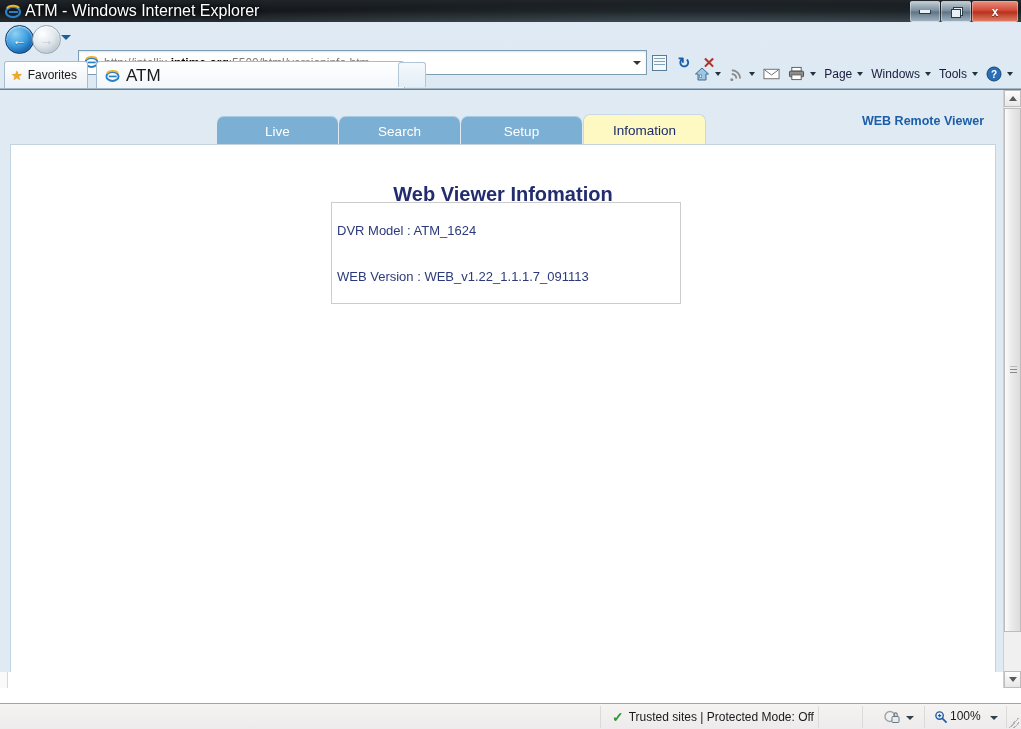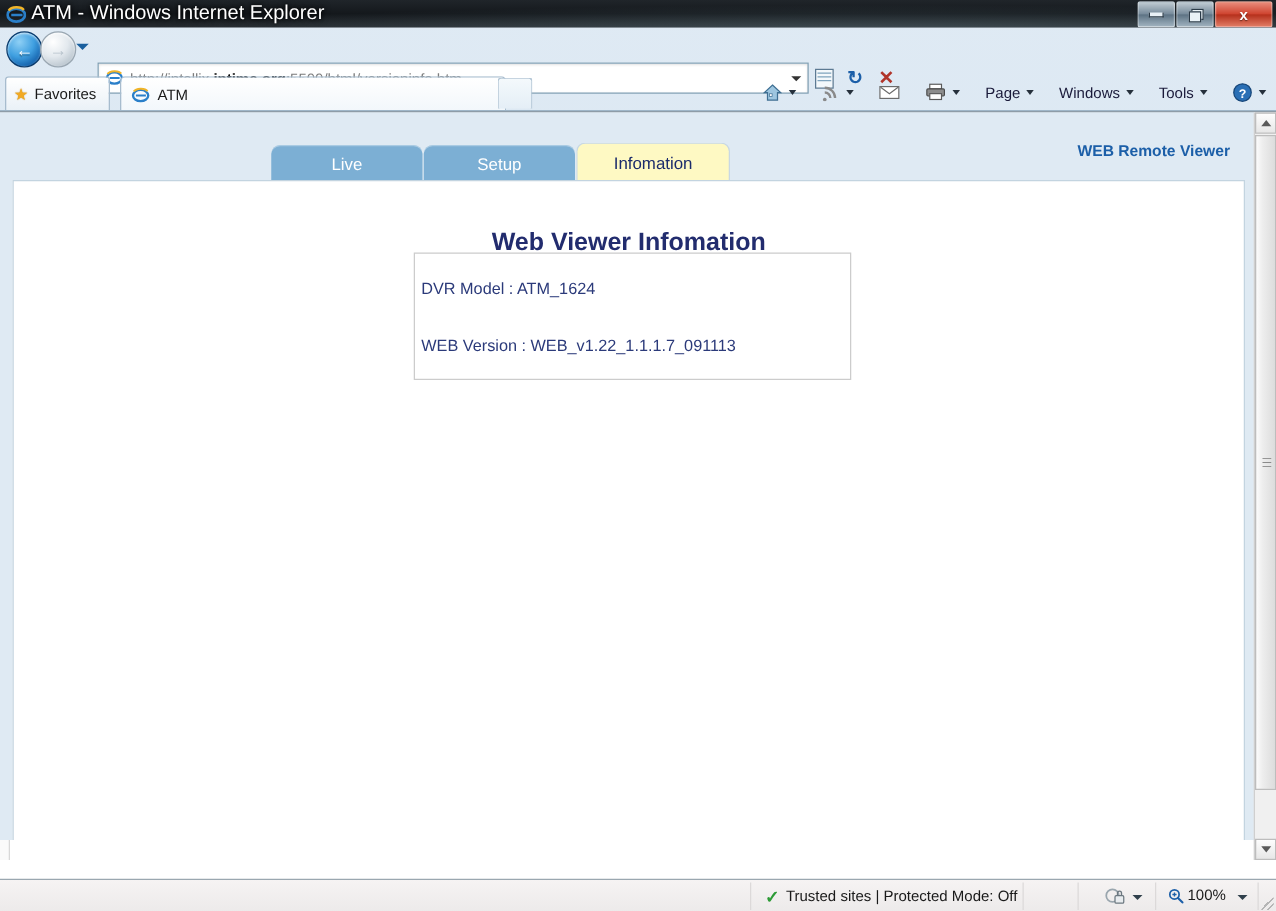--- a/index.html
+++ b/index.html
@@ -137,28 +137,28 @@
     border-radius:3px 3px 0 0;
     font-size:12px; color:#1a1a1a;
   }
   .star { color:#f2a922; font-size:13px; text-shadow:0 0 1px #b77d00; line-height:1;}
   .browser-tab {
     position:absolute; left:96px; top:4px; width:299px; height:27px;
     background: linear-gradient(180deg,#ffffff 0%, #f2f7fb 100%);
     border:1px solid #a7bcce; border-bottom:none;
     border-radius:4px 4px 0 0;
     display:flex; align-items:center; padding-left:8px; gap:6px;
-    font-size:12px; color:#1a1a1a;
+    font-size:17px; color:#1a1a1a;
   }
   .newtab-btn {
     position:absolute; left:398px; top:5px; width:26px; height:24px;
     background: linear-gradient(180deg,#f4f9fc 0%, #e4eef6 100%);
     border:1px solid #b3c6d6; border-bottom:none; border-radius:3px 3px 0 0;
   }
-  .tabrow-tools { position:absolute; right:4px; top:4px; height:25px; display:flex; align-items:flex-start; gap:12px; }
+  .tabrow-tools { position:absolute; right:4px; top:4px; height:25px; display:flex; align-items:flex-start; gap:0; }
   .tool-item { display:flex; align-items:center; height:25px; padding:0 4px; font-size:12px; color:#1a1a3a; gap:3px;}
   .tool-caret { width:0;height:0;border-left:3.5px solid transparent;border-right:3.5px solid transparent;border-top:4px solid #25303c; margin-left:2px;}
   .tabrow-sep { position:absolute; left:0; bottom:0; width:1021px; height:1px; background:#9fb6c8; }
 
   
   .viewport {
     position:absolute; left:0; top:89px; width:1021px; height:614px;
     background:#ffffff;
     border-top:1px solid #6d7f8c;
   }
@@ -389,20 +389,23 @@
   </div>
 
   <div class="viewport">
     <div class="page">
       <div class="page-head">
         <div class="tabs">
           <div class="vtab">
               <span>Live</span>
             </div>
           <div class="vtab">
+              <span>Search</span>
+            </div>
+          <div class="vtab">
               <span>Setup</span>
             </div>
           <div class="vtab active">
               <span>Infomation</span>
             </div>
         </div>
         <div class="remote-label">WEB Remote Viewer</div>
       </div>
 
       <div class="content-card">

